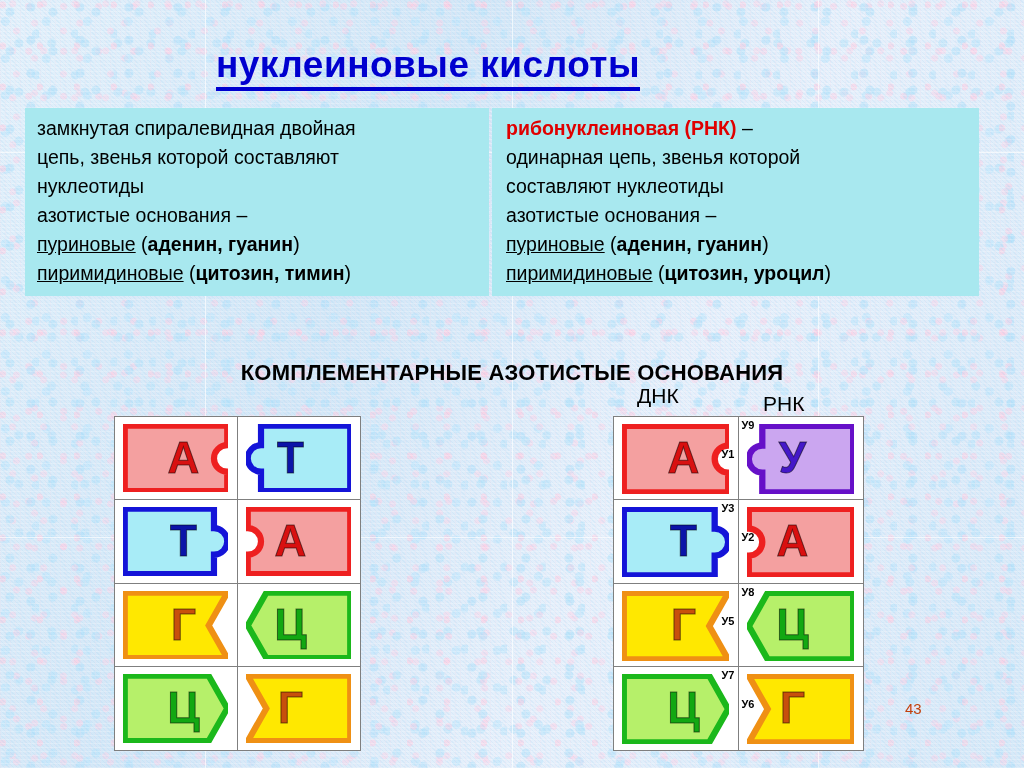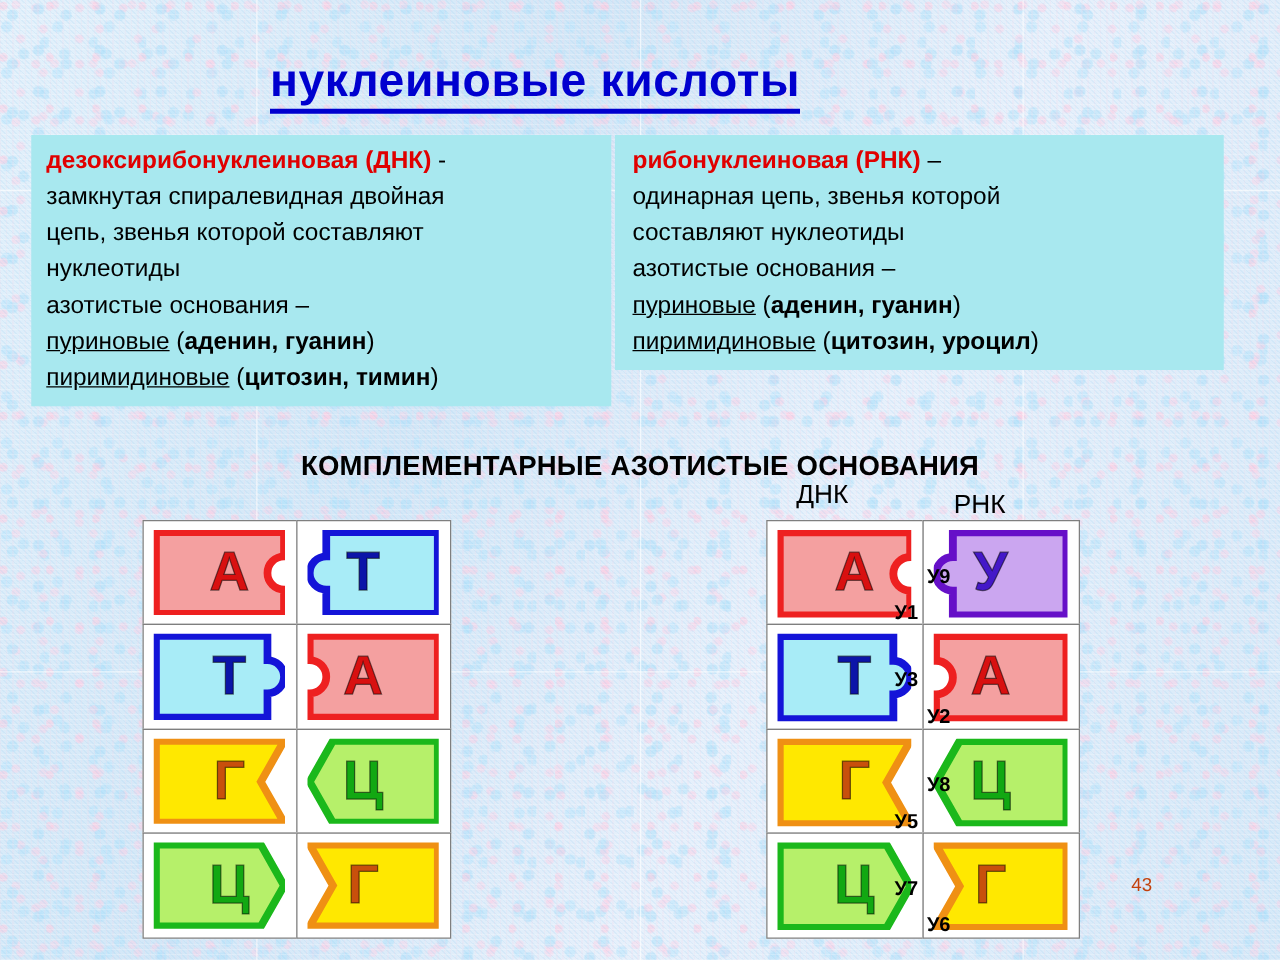--- a/index.html
+++ b/index.html
@@ -70,21 +70,21 @@
 
   
   .grid{position:absolute;display:grid;grid-template-columns:1fr 1fr;}
   #grid-left{left:114px;top:416px;width:246px;height:334px;}
   #grid-right{left:613px;top:416px;width:250px;height:334px;}
   .cell{
     position:relative;background:#ffffff;border:1px solid #7f7f7f;
     margin:-0.5px;overflow:hidden;
   }
   .code{
-    position:absolute;font-size:16px;font-weight:bold;color:#000;z-index:4;margin-top:34px;
+    position:absolute;font-size:11px;font-weight:bold;color:#000;z-index:4;
   }
   .code.tl{left:3px;top:2px;}
   .code.tr{right:3px;top:2px;text-align:center;}
   .code.ml{left:3px;top:38%;}
   .code.mr{right:3px;top:38%;}
 
   
   .tile{
     position:absolute;left:8px;top:7px;right:8px;bottom:7px;
     display:flex;align-items:center;justify-content:center;
@@ -106,21 +106,20 @@
 
 <div class="guide gv" style="left:205px"></div>
 <div class="guide gv" style="left:512px"></div>
 <div class="guide gv" style="left:818px"></div>
 <div class="guide gh" style="top:152px"></div>
 <div class="guide gh" style="top:537px"></div>
 
 <div id="title"><span>нуклеиновые кислоты</span></div>
 
 <div class="panel" id="panel-dna">
-  <p><span class="hd">дезоксирибонуклеиновая (ДНК)</span><span> -</span></p>
   <p>замкнутая спиралевидная двойная</p>
   <p>цепь, звенья которой составляют</p>
   <p>нуклеотиды</p>
   <p>азотистые основания –</p>
   <p><span class="u">пуриновые</span><span> (<b>аденин, гуанин</b>)</span></p>
   <p><span class="u">пиримидиновые</span><span> (<b>цитозин, тимин</b>)</span></p>
 </div>
 
 <div class="panel" id="panel-rna">
   <p><span class="hd">рибонуклеиновая (РНК)</span><span> –</span></p>

